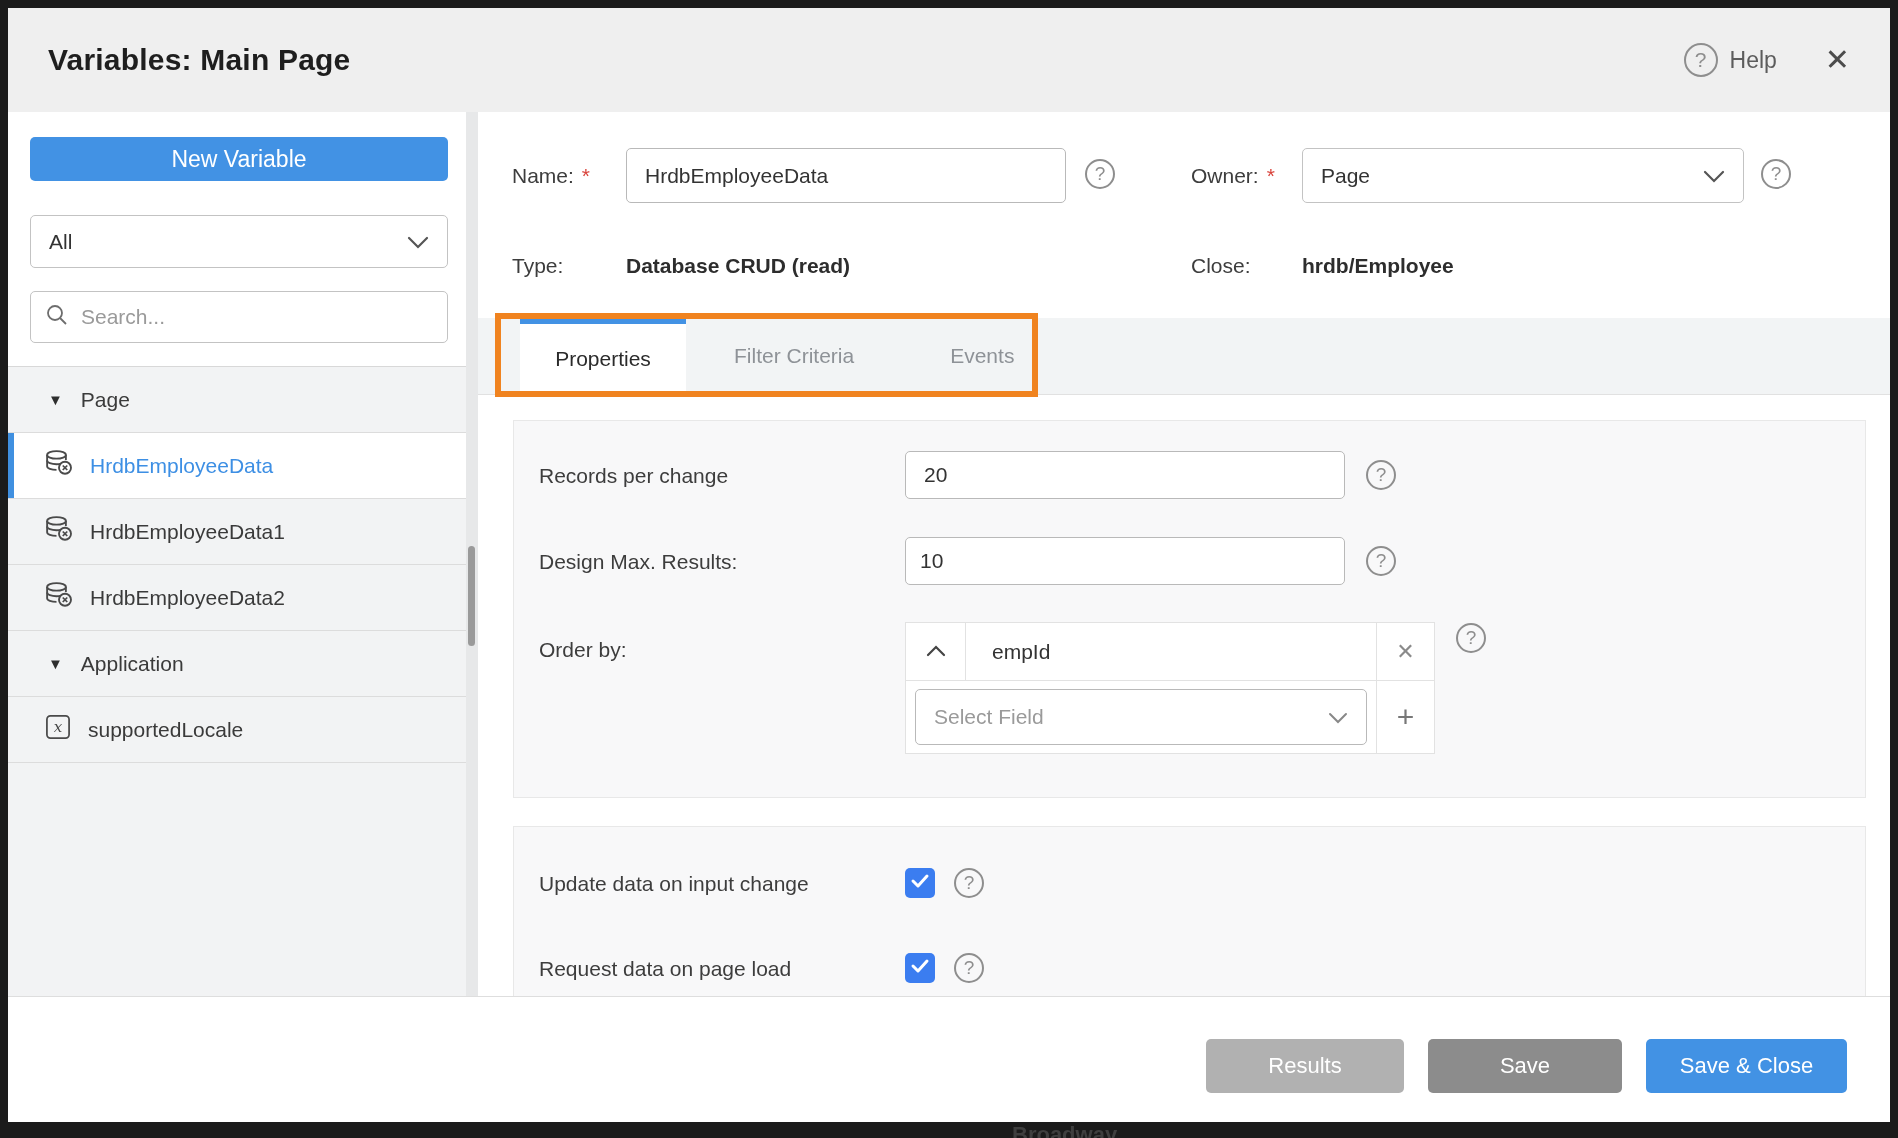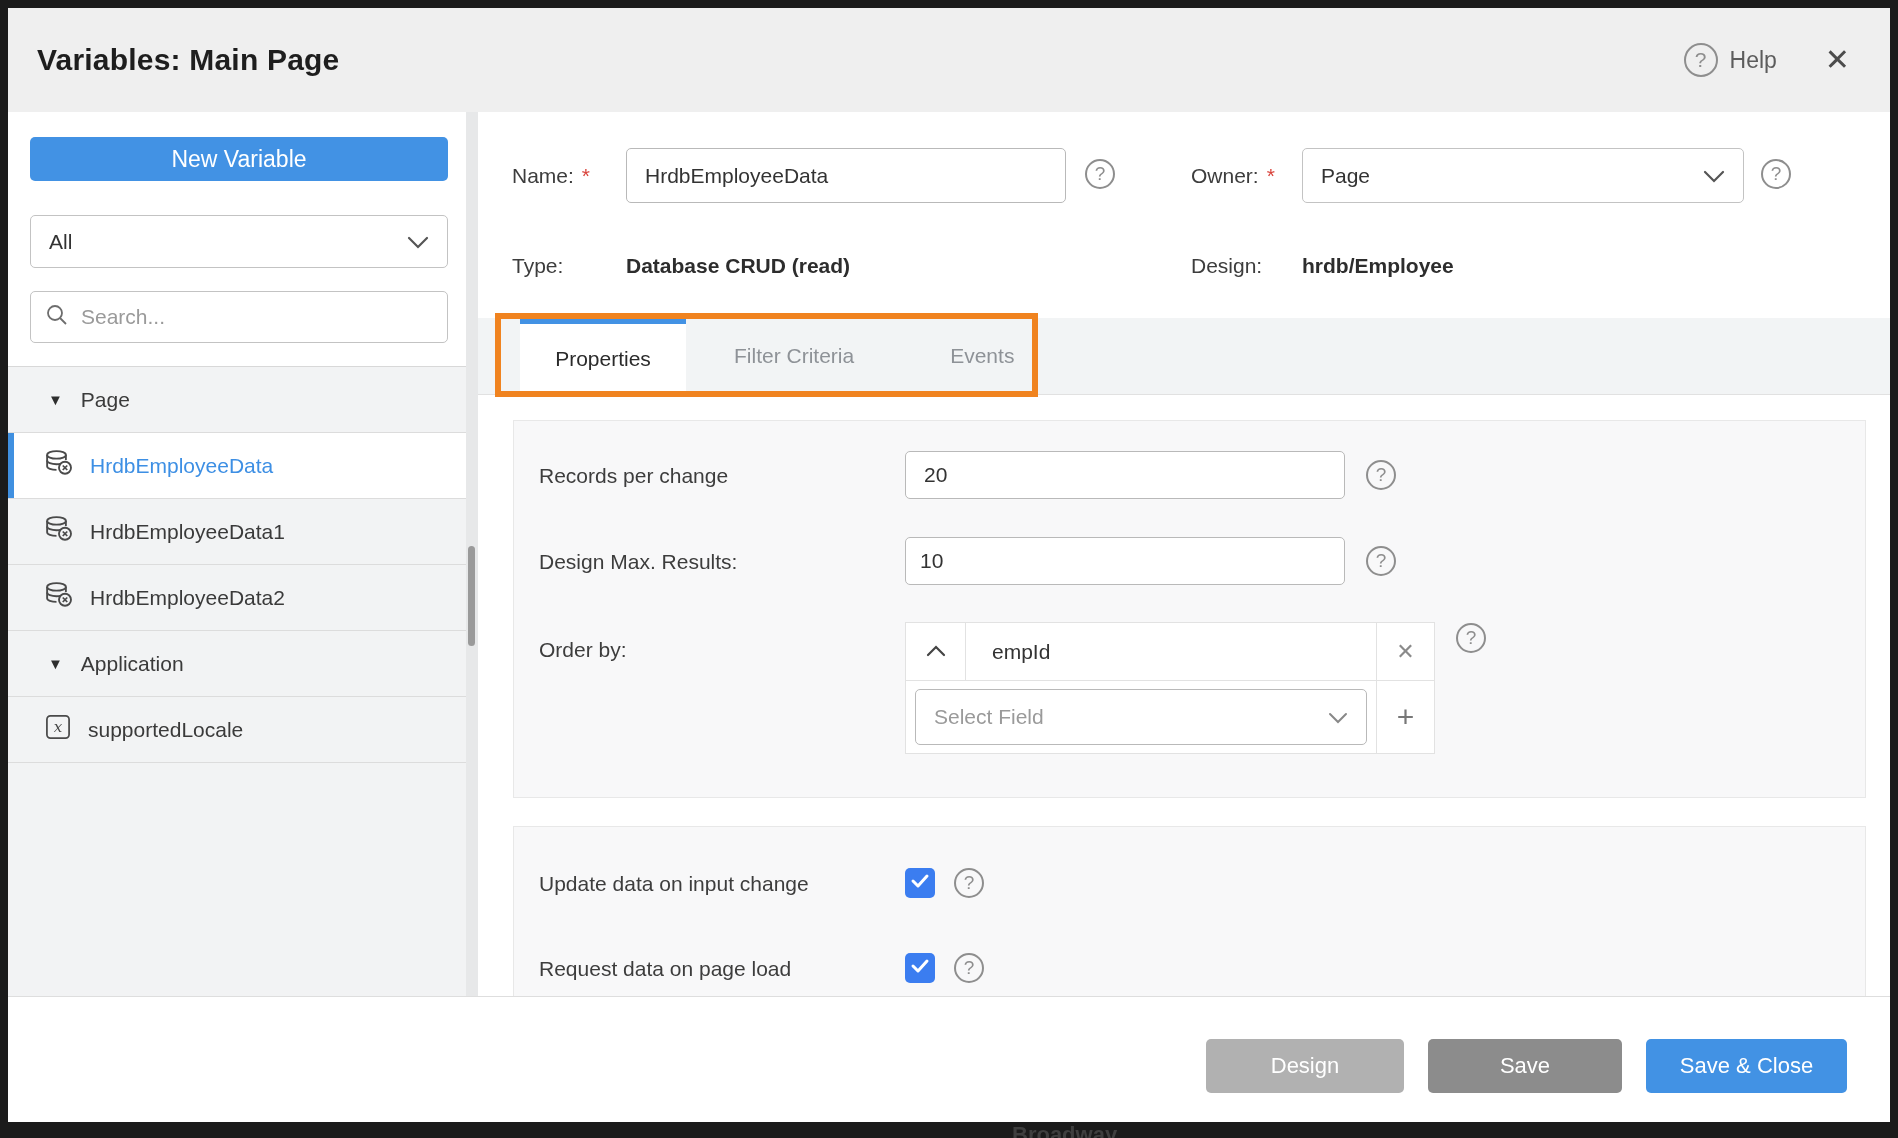--- a/index.html
+++ b/index.html
@@ -7,21 +7,21 @@
   body { font-family:"Liberation Sans","DejaVu Sans",sans-serif; background:#1b1b1b; position:relative; }
 
   .underlay-text { position:absolute; left:1012px; top:1122px; width:200px; height:16px;
     overflow:hidden; color:#3f3f3f; font-size:22px; font-weight:bold; }
 
   .modal { position:absolute; left:8px; top:8px; width:1882px; height:1114px; background:#fff; }
 
   
   .modal-header { position:absolute; left:0; top:0; width:100%; height:104px; background:#efefef;
     display:flex; align-items:center; }
-  .modal-title { margin-left:29px; font-size:30px; font-weight:700; color:#1e1e1e; letter-spacing:.2px; }
+  .modal-title { margin-left:40px; font-size:30px; font-weight:700; color:#1e1e1e; letter-spacing:.2px; }
   .header-right { position:absolute; right:40px; top:0; height:100%; display:flex; align-items:center; gap:18px; }
   .help-group { display:flex; align-items:center; gap:12px; cursor:pointer; }
   .qmark { width:30px; height:30px; border:2px solid #8e8e8e; border-radius:50%;
     display:flex; align-items:center; justify-content:center; color:#8e8e8e; font-size:19px; background:transparent; }
   .qmark.big { width:34px; height:34px; font-size:21px; }
   .help-label { font-size:23px; color:#5c5c5c; }
   .close-x { margin-left:30px; font-size:30px; font-weight:700; color:#4c4c4c; cursor:pointer; line-height:1; }
 
   
   .sidebar { position:absolute; left:0; top:104px; width:458px; height:884px; background:#fff; }
@@ -225,21 +225,21 @@
       <span class="chev">
         <svg width="22" height="13" viewBox="0 0 22 13">
             <polyline points="2,2 11,11 20,2" fill="none" stroke="#555" stroke-width="2.2" stroke-linecap="round"></polyline>
           </svg>
       </span>
     </div>
     <span class="qmark q-abs" style="left:1283px; top:47px;">?</span>
 
     <div class="flabel" style="left:34px; top:142px;">Type:</div>
     <div class="bold-val" style="left:148px; top:142px;">Database CRUD (read)</div>
-    <div class="flabel" style="left:713px; top:142px;">Design:</div>
+    <div class="flabel" style="left:713px; top:142px;">Close:</div>
     <div class="bold-val" style="left:824px; top:142px;">hrdb/Employee</div>
 
     <div class="tabstrip">
       <div class="tab active">Properties</div>
       <div class="tab inactive">Filter Criteria</div>
       <div class="tab inactive">Events</div>
     </div>
     <div class="annotation"></div>
 
     <div class="card card1">
@@ -296,18 +296,18 @@
           <svg width="20" height="16" viewBox="0 0 20 16">
               <polyline points="3,8 8,13 17,3" fill="none" stroke="#fff" stroke-width="3" stroke-linecap="round" stroke-linejoin="round"></polyline>
             </svg>
         </span>
       </div>
       <span class="qmark q-abs" style="left:440px; top:126px;">?</span>
     </div>
   </div>
 
   <div class="modal-footer">
-    <button class="btn btn-cancel">Design</button>
+    <button class="btn btn-cancel">Results</button>
     <button class="btn btn-save">Save</button>
     <button class="btn btn-saveclose">Save &amp; Close</button>
   </div>
 
 </div>
 
 </body></html>

